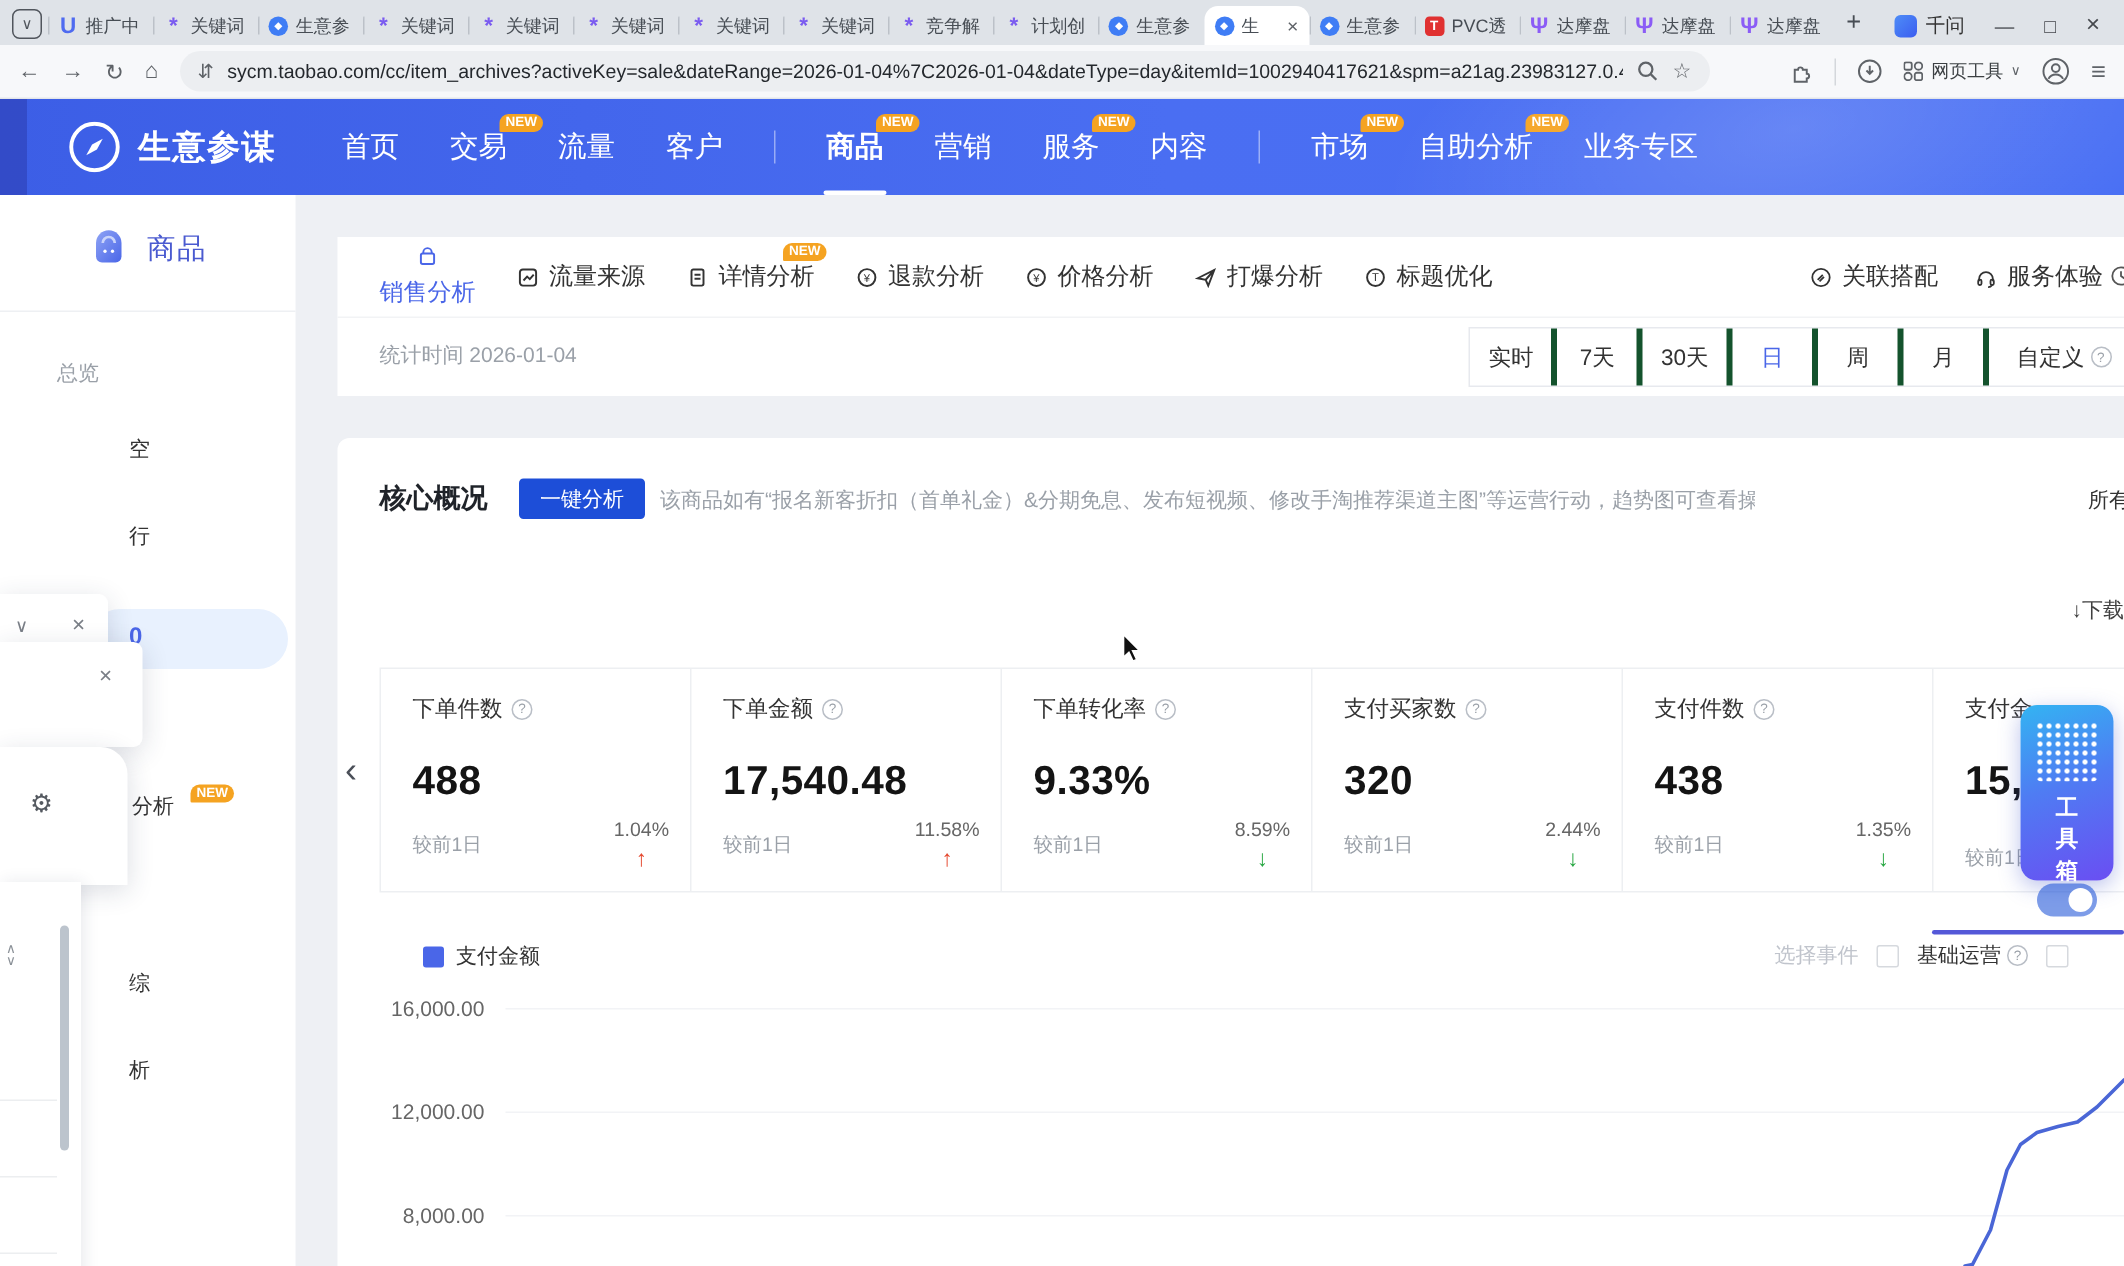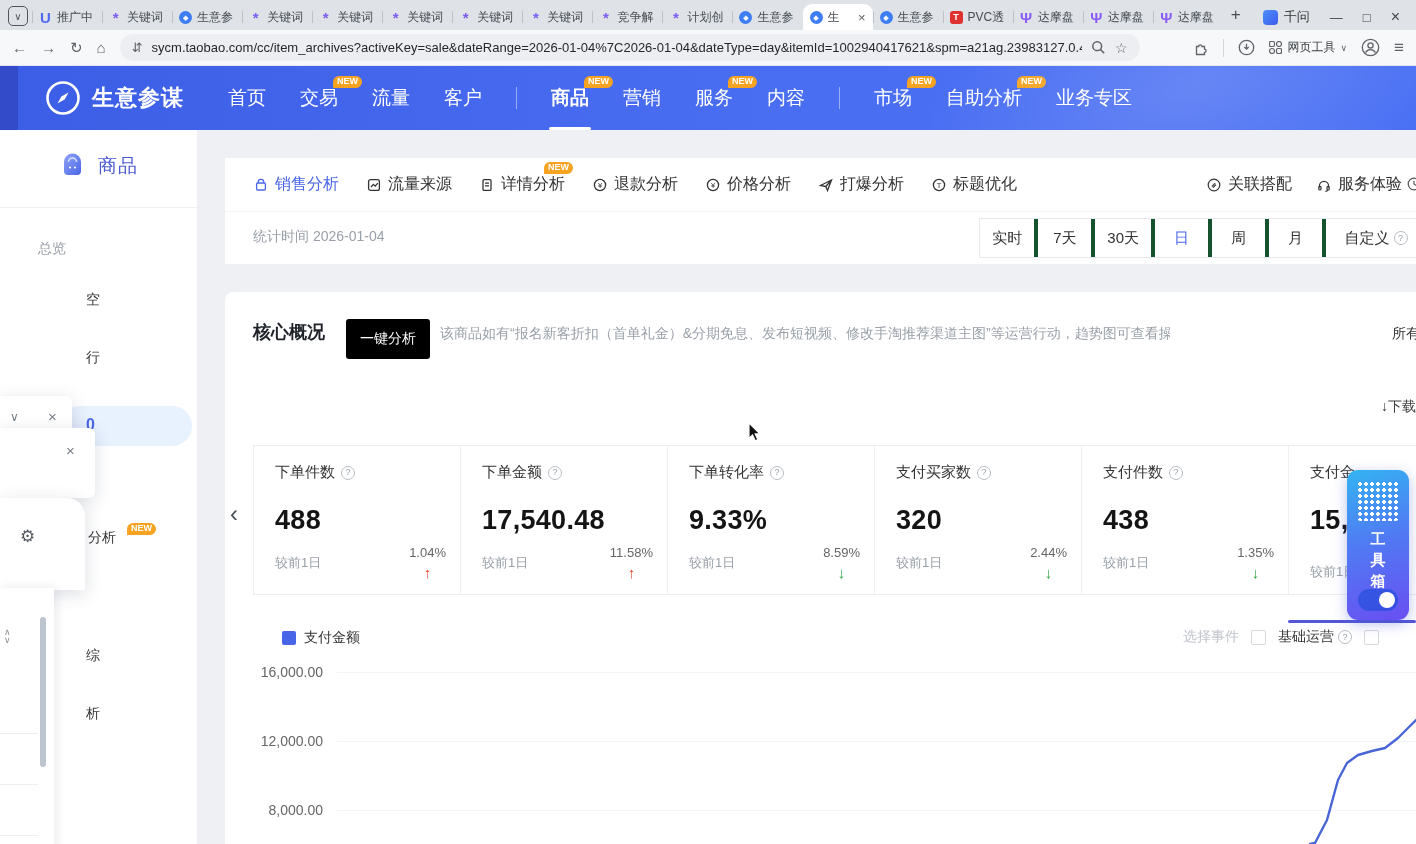--- a/index.html
+++ b/index.html
@@ -75,36 +75,36 @@
   .gear { position:absolute; left:20px; top:28px; color:#555a61; font-size:17px; }
   .rowline { position:absolute; left:0; width:38px; height:1px; background:#eceef0; }
   .sb-track { position:absolute; left:40px; top:29px; width:6px; height:150px; background:#bcc4cd; border-radius:3px; }
   .updown { position:absolute; left:4px; top:40px; color:#8a9097; font-size:9px; line-height:8px; text-align:center; }
 
   
   .band { position:absolute; left:225px; top:158px; width:1191px; height:106px; background:#fff; }
   .band-sep { position:absolute; left:0; top:53px; width:1191px; height:1px; background:#f2f3f5; }
   .subnav { position:absolute; left:28px; top:0; height:53px; display:flex; align-items:center; gap:27px; }
   .sn-item { display:flex; align-items:center; gap:6px; font-size:16px; color:#333; position:relative; white-space:nowrap; cursor:pointer; }
-  .sn-item[data-active] { color:#4a66e8; }
+  .sn-item[data-active] { color:#4a66e8;flex-direction:column; }
   .sn-badge { position:absolute; top:-12px; right:-8px; background:#f5a321; color:#fff; font-size:9px; font-weight:bold; padding:1px 4px 2px; border-radius:7px 7px 7px 1px; line-height:1; }
   .subnav-right { position:absolute; right:14px; top:0; height:53px; display:flex; align-items:center; gap:24px; }
   .clock-partial { position:absolute; left:1181px; top:18px; color:#555; }
   .statsrow { position:absolute; left:0; top:53px; width:1191px; height:53px;padding-left:14px; }
   .stats-label { position:absolute; left:28px; top:17px; font-size:14px; color:#9aa0a8; }
   .range-group { position:absolute; right:-11px; top:7px; display:flex; border:1px solid #e7e9ee; background:#fff; }
   .range-cell { min-width:57px; height:38px; display:flex; align-items:center; justify-content:center; gap:4px; font-size:15px; color:#333; border-right:4px solid #14532d; padding:0 12px; cursor:pointer; white-space:nowrap; }
   .range-cell:last-child { border-right:none; min-width:100px; }
   .range-cell[data-active] { color:#4a66e8; }
   .helpc { width:14px; height:14px; border:1px solid #b9bec6; border-radius:50%; color:#9aa0a8; font-size:9px; display:inline-flex; align-items:center; justify-content:center; line-height:1; }
 
   
   .card { position:absolute; left:225px; top:292px; width:1191px; height:552px; background:#fff; border-radius:8px 0 0 0; }
   .ov-title { position:absolute; left:28px; top:28px; font-size:18px; font-weight:bold; color:#1f2329; }
-  .ov-btn { position:absolute; left:121px; top:27px; width:84px; height:40px; background:#000000; color:#fff; font-size:14px; border:none; border-radius:3px; display:flex; align-items:center; justify-content:center; cursor:pointer; }
+  .ov-btn { position:absolute; left:121px; top:27px; width:84px; height:27px; background:#1d4ed8; color:#fff; font-size:14px; border:none; border-radius:3px; display:flex; align-items:center; justify-content:center; cursor:pointer; }
   .ov-desc { position:absolute; left:215px; top:33px; width:730px; font-size:14px; color:#9aa0a8; white-space:nowrap; overflow:hidden; }
   .ov-right { position:absolute; left:1167px; top:33px; font-size:14px; color:#333; white-space:nowrap; }
   .dl-link { position:absolute; left:1156px; top:106px; font-size:14px; color:#404040; white-space:nowrap; cursor:pointer; }
   .prev-chev { position:absolute; left:5px; top:208px; font-size:24px; color:#4a4f58; cursor:pointer; }
   .mrow { position:absolute; left:28px; top:153px; width:1242px; height:150px; display:flex; border:1px solid #edeff2; background:#fff; }
   .mcard { flex:0 0 207px; width:207px; border-right:1px solid #edeff2; padding:17px 0 0 21px; position:relative; }
   .mc-head { display:flex; align-items:center; gap:6px; font-size:15px; color:#333; }
   .mc-val { margin-top:23px; font-size:27px; font-weight:bold; color:#141414; letter-spacing:.3px; }
   .mc-foot { position:absolute; left:21px; right:14px; bottom:13px; display:flex; align-items:center; justify-content:space-between; }
   .mc-cmp { font-size:13px; color:#9aa0a8; }
@@ -118,21 +118,21 @@
   .legend-label { font-size:14px; color:#333; }
   .events { position:absolute; left:958px; top:336px; display:flex; align-items:center; gap:12px; }
   .ev-muted { font-size:14px; color:#c0c4cc; }
   .cbx { width:15px; height:15px; border:1px solid #d6d9de; border-radius:2px; background:#fff; flex:0 0 15px; }
   .ev-label { font-size:14px; color:#333; display:flex; align-items:center; gap:4px; }
   .ytick { position:absolute; width:68px; text-align:right; font-size:14px; color:#666; left:30px; }
   .gline { position:absolute; left:112px; width:1079px; height:1px; background:#f2f3f6; }
   .chart-svg { position:absolute; left:0; top:368px; }
 
   
-  .toolbox { position:absolute; left:1347px; top:470px; width:62px; height:150px; border-radius:11px; background:linear-gradient(160deg,#33b4f2 0%,#4f7cf3 45%,#6a4ef2 100%); z-index:9; box-shadow:0 4px 14px rgba(60,80,200,.35); }
+  .toolbox { position:absolute; left:1347px; top:470px; width:62px; height:117px; border-radius:11px; background:linear-gradient(160deg,#33b4f2 0%,#4f7cf3 45%,#6a4ef2 100%); z-index:9; box-shadow:0 4px 14px rgba(60,80,200,.35); }
   .qr { position:absolute; left:10px; top:11px; width:42px; height:40px; border-radius:4px; background-image:radial-gradient(circle,#fff 1.6px,rgba(255,255,255,0) 1.7px); background-size:6px 6px; }
   .tb-label { position:absolute; left:50%; transform:translateX(-50%); top:58px; width:18px; color:#fff; font-size:15px; font-weight:bold; line-height:21px; text-align:center; word-break:break-all; }
   .toggle { position:absolute; left:11px; top:119px; width:40px; height:22px; border-radius:11px; background:rgba(18,74,214,.55); }
   .knob { position:absolute; right:3px; top:3px; width:16px; height:16px; border-radius:50%; background:#fff; }
 
   .cursor { position:absolute; left:748px; top:422px; z-index:20; }
 </style>
 </head>
 <body>
 

